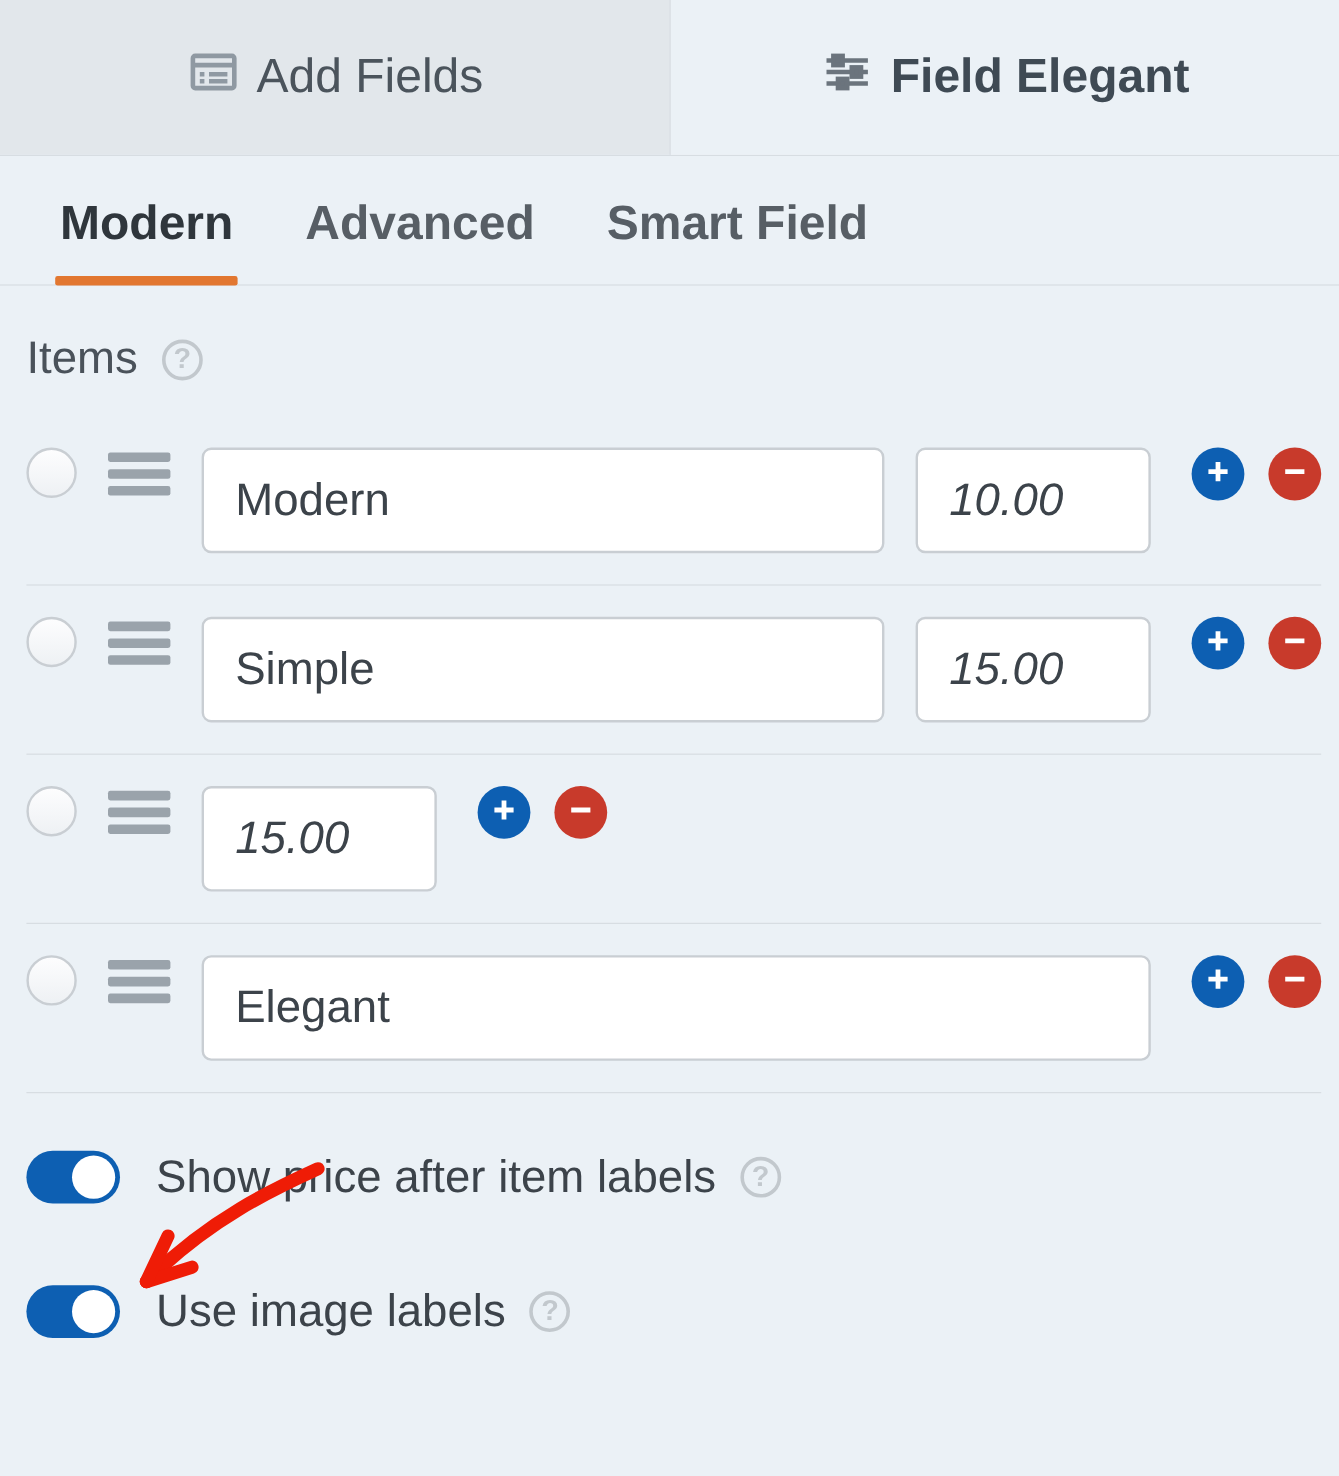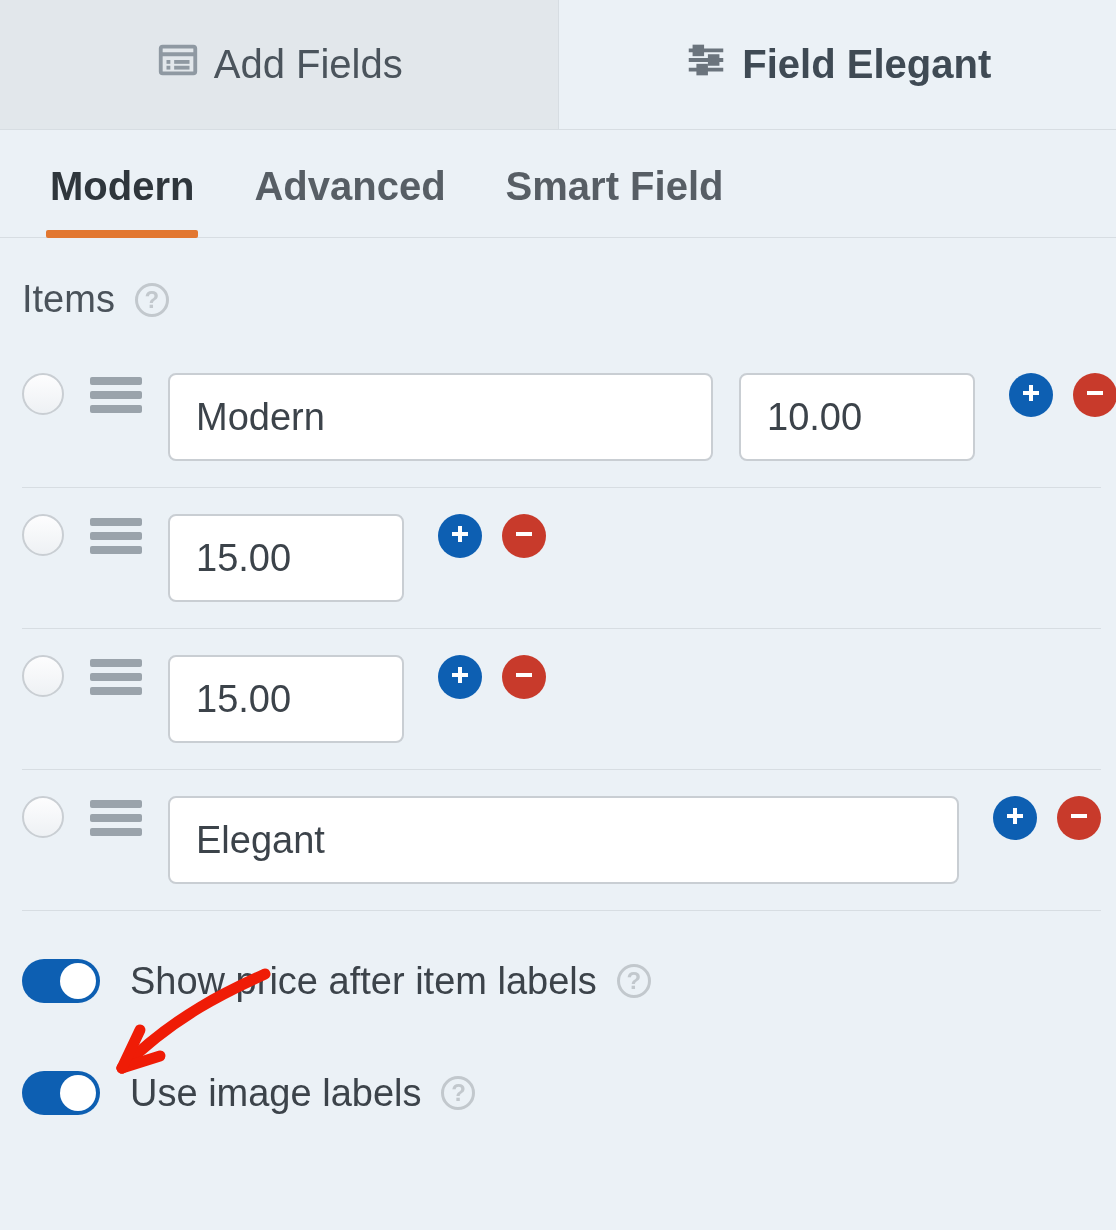--- a/index.html
+++ b/index.html
@@ -122,21 +122,21 @@
     height: 88px;
     border: 2px solid #c9ced3;
     border-radius: 8px;
     background: #fff;
     font-size: 38px;
     color: #3c434a;
     padding: 0 26px;
     outline: none;
   }
   .text-input { flex: 1; }
-  .price-input { width: 236px; flex-shrink: 0; }
+  .price-input { width: 196px; flex-shrink: 0; font-style: italic; }
 
   .row-actions {
     display: flex;
     gap: 20px;
     flex-shrink: 0;
     padding-left: 8px;
   }
   .circ-btn {
     width: 44px; height: 44px;
     border-radius: 50%;
@@ -249,20 +249,21 @@
     </div>
   </div>
 
   <div class="item-row">
     <div class="radio"></div>
     <div class="drag-handle">
         <span></span>
         <span></span>
         <span></span>
       </div>
+    <input class="text-input" value="Simple" style="">
     <input class="price-input" value="15.00" style="">
     <div class="row-actions">
       <div class="circ-btn add">
         <span><svg viewBox="0 0 24 24" stroke="#fff" stroke-width="4">
               <line x1="12" y1="4" x2="12" y2="20"></line>
               <line x1="4" y1="12" x2="20" y2="12"></line>
             </svg></span>
       </div>
       <div class="circ-btn remove">
         <span><svg viewBox="0 0 24 24" stroke="#fff" stroke-width="4">

